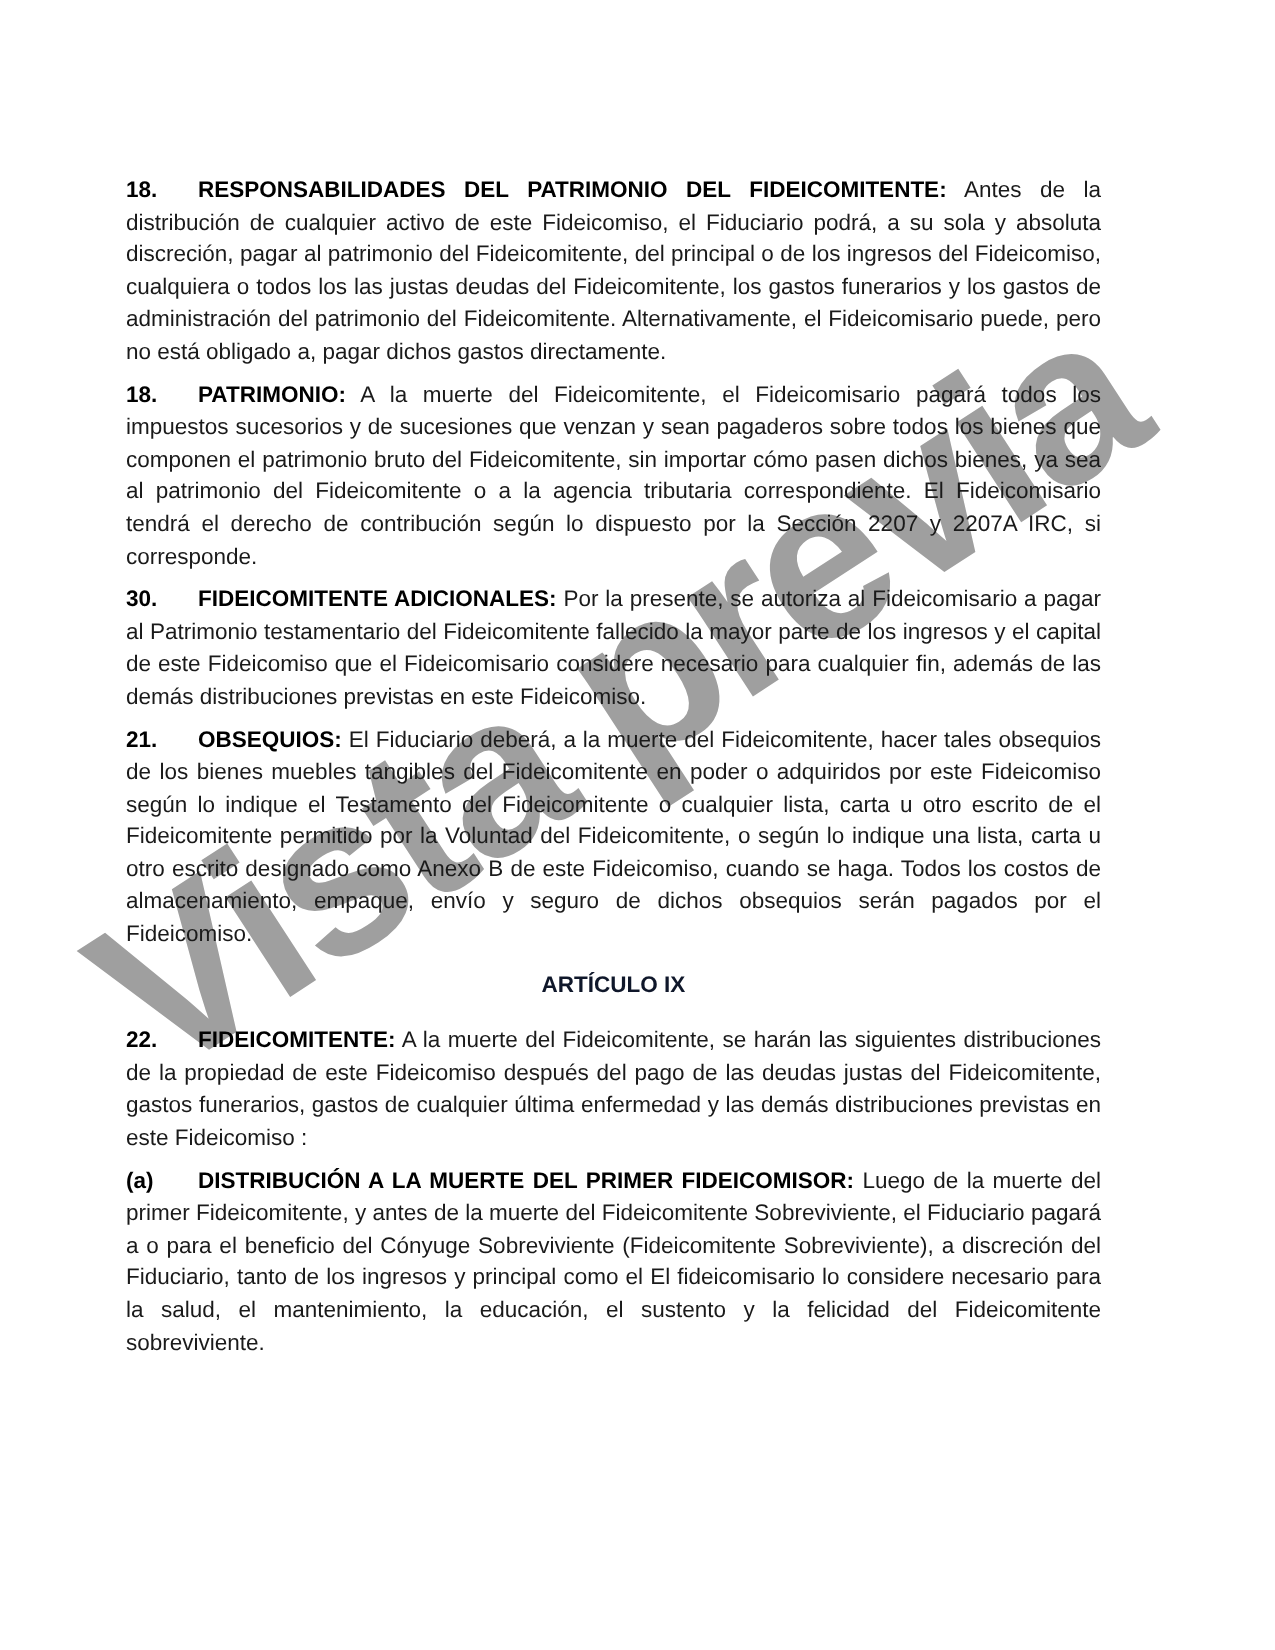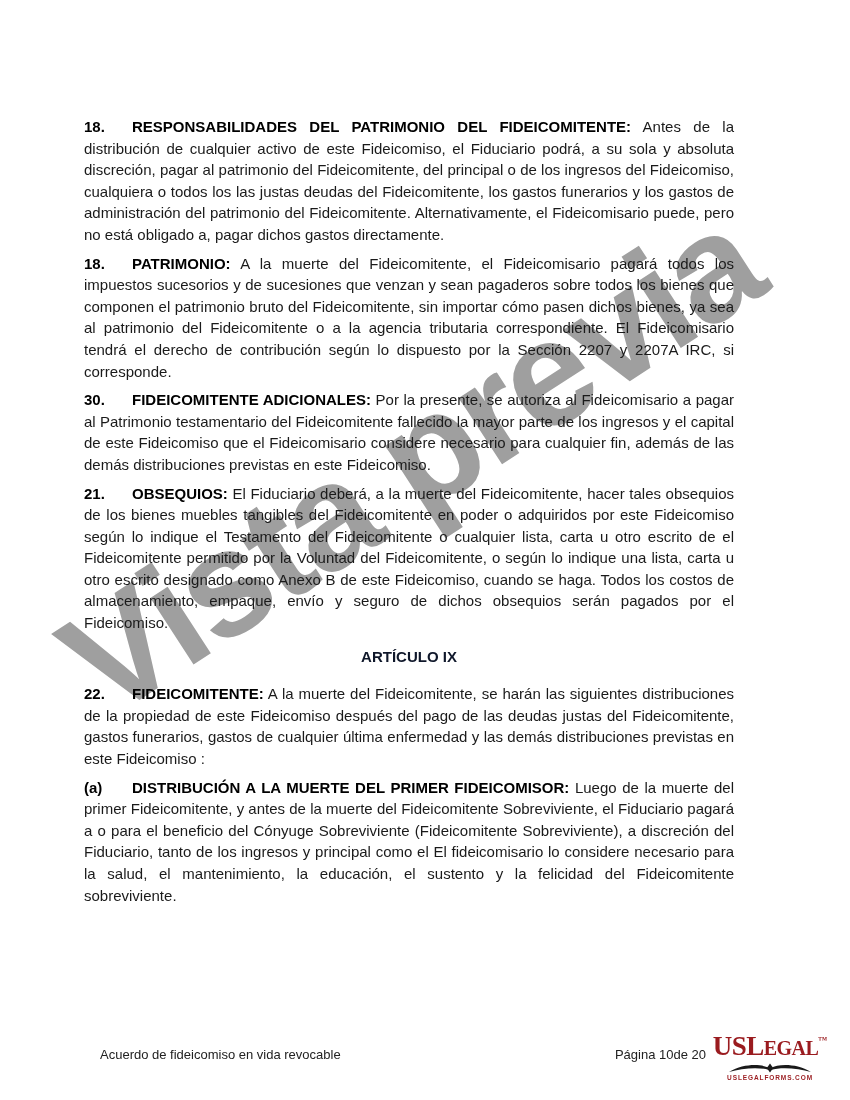--- a/index.html
+++ b/index.html
@@ -151,27 +151,14 @@
       <span>A la muerte del Fideicomitente, se harán las siguientes distribuciones de la propiedad de este Fideicomiso después del pago de las deudas justas del Fideicomitente, gastos funerarios, gastos de cualquier última enfermedad y las demás distribuciones previstas en este Fideicomiso :</span>
     </p>
 
     <p class="para">
       <span class="num">(a)</span><span class="head">DISTRIBUCIÓN A LA MUERTE DEL PRIMER FIDEICOMISOR:</span>
       <span>Luego de la muerte del primer Fideicomitente, y antes de la muerte del Fideicomitente Sobreviviente, el Fiduciario pagará a o para el beneficio del Cónyuge Sobreviviente (Fideicomitente Sobreviviente), a discreción del Fiduciario, tanto de los ingresos y principal como el El fideicomisario lo considere necesario para la salud, el mantenimiento, la educación, el sustento y la felicidad del Fideicomitente sobreviviente.</span>
     </p>
 
   </div>
 
-  <div class="footer">
-    <div class="footer-left">Acuerdo de fideicomiso en vida revocable</div>
-    <div class="footer-page">Página 10de 20</div>
-    <div class="logo">
-      <div class="logo-text"><span class="logo-big">USL</span><span class="logo-small">EGAL</span><span class="logo-tm">™</span></div>
-      <svg class="logo-eagle" width="84" height="12" viewBox="0 0 84 12" xmlns="http://www.w3.org/2000/svg">
-        <path d="M1,11 C16,2 34,3 41,7 L41,9 C32,6 14,7 1,11 Z" fill="#1a1a1a"></path>
-        <path d="M83,11 C68,2 50,3 43,7 L43,9 C52,6 70,7 83,11 Z" fill="#1a1a1a"></path>
-        <path d="M42,2.5 L45.2,7 L42,11.5 L38.8,7 Z" fill="#1a1a1a"></path>
-      </svg>
-      <div class="logo-site">USLEGALFORMS.COM</div>
-    </div>
-  </div>
 
 </div>
 
 </body></html>

